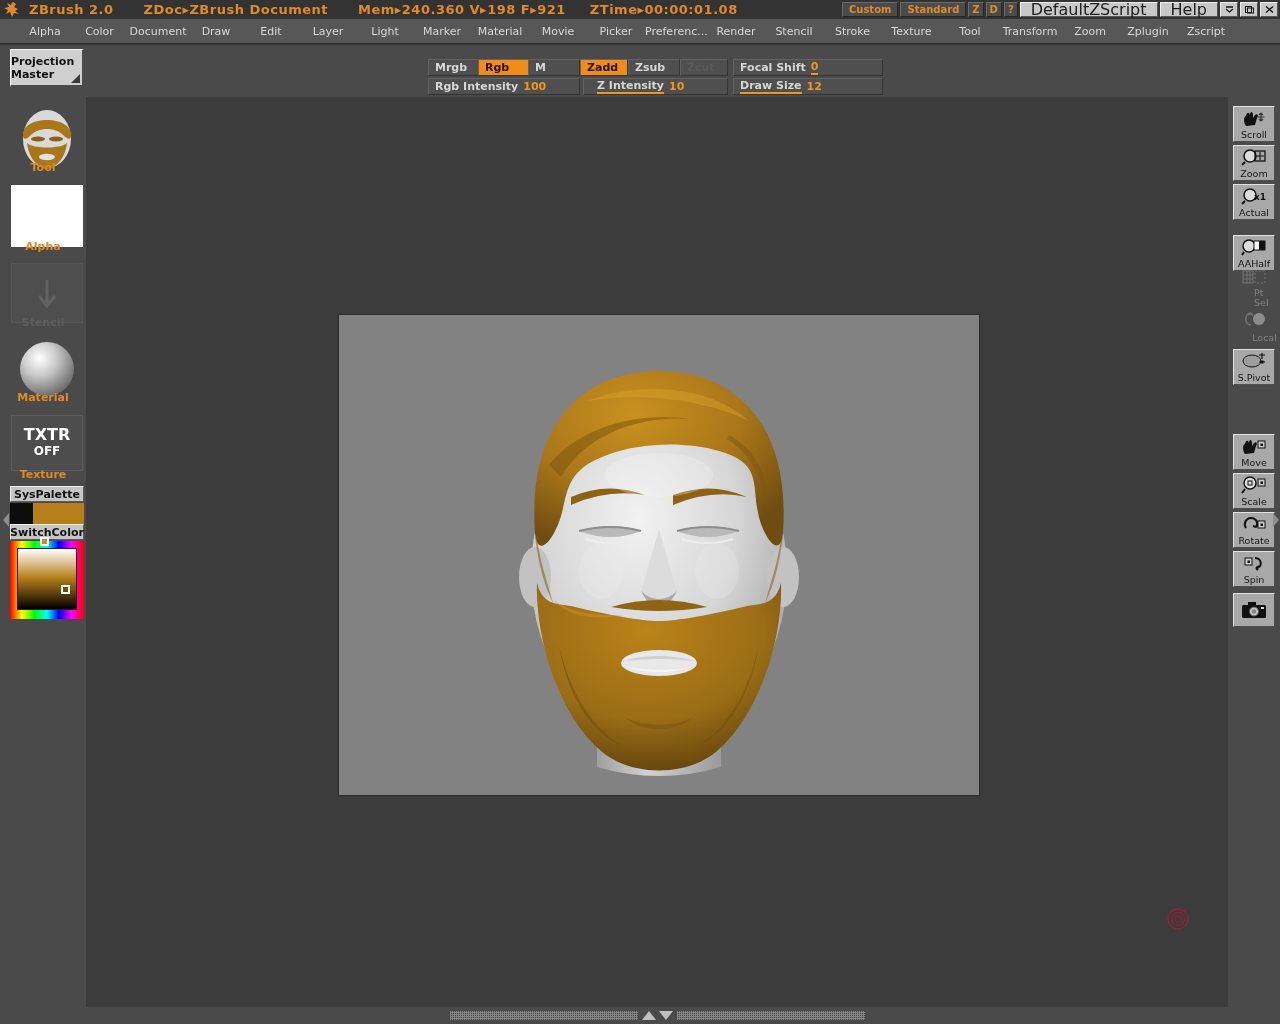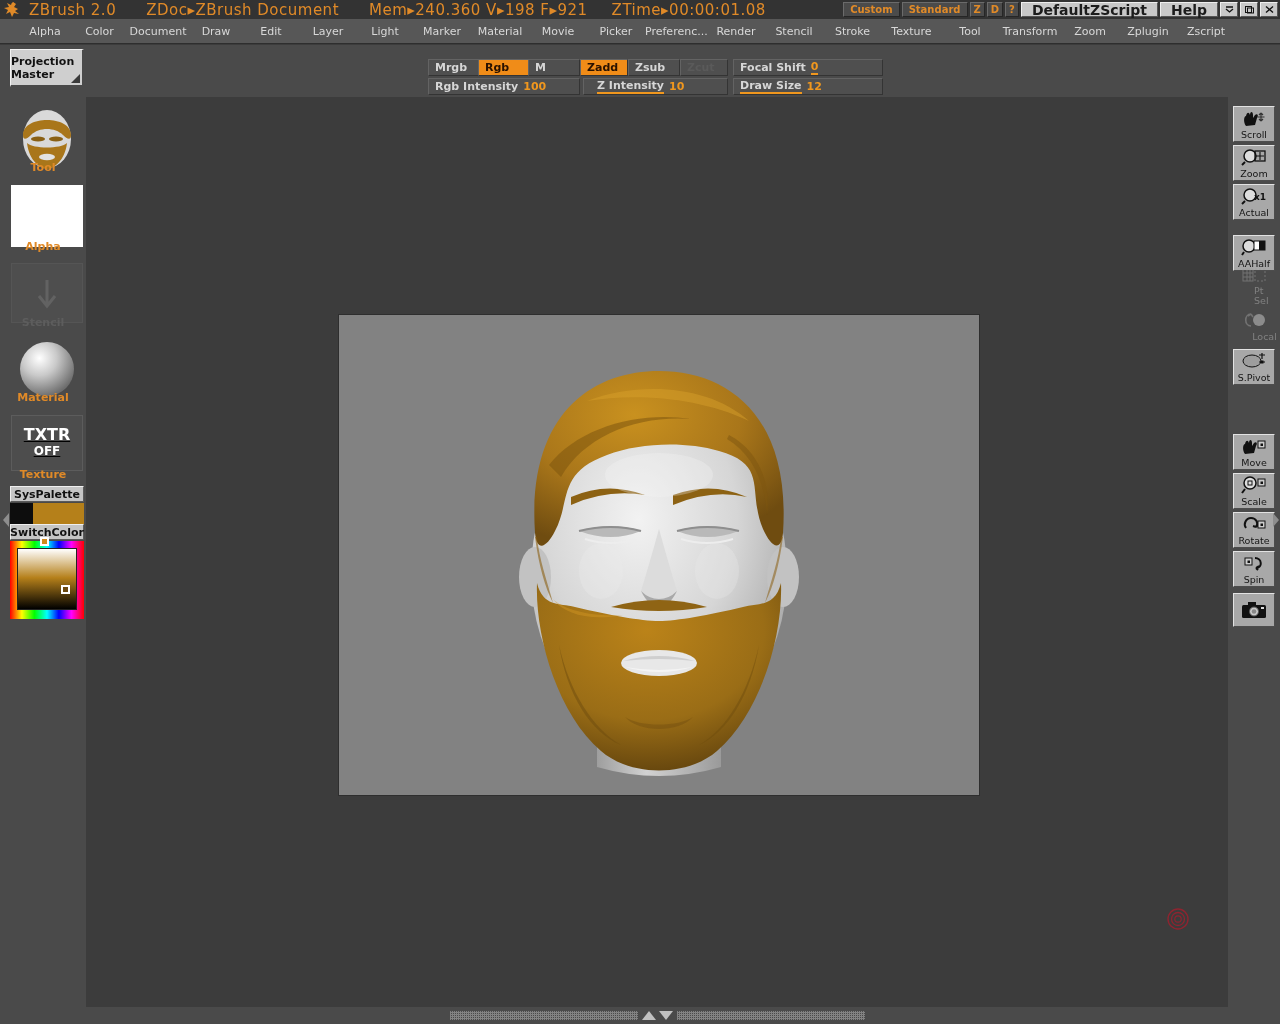--- a/index.html
+++ b/index.html
@@ -14,39 +14,39 @@
   
   .titlebar {
     position: absolute; left: 0; top: 0; width: 1280px; height: 19px;
     background: #333333; display: flex; align-items: center;
   }
   .zlogo {
     width: 22px; height: 17px; margin-left: 2px; position: relative; flex: none;
   }
   .zlogo svg { display:block; }
   .title-text {
-    color: #e08a28; font-size: 15px; font-weight: normal; letter-spacing: .5px;
+    color: #e08a28; font-size: 13px; font-weight: bold; letter-spacing: .5px;
     white-space: nowrap; font-family: "DejaVu Sans", sans-serif;
   }
   .title-app { margin-left: 5px; }
   .title-doc { margin-left: 30px; }
   .title-mem { margin-left: 30px; }
   .title-ztime { margin-left: 24px; }
   .tb-right { position: absolute; right: 2px; top: 2px; display: flex; gap: 2px; align-items: center; }
   .tb-chip {
     height: 15px; background: #4b4b4b; color: #e08a28;
     font-size: 10px; font-weight: bold; padding: 0 6px;
     display: flex; align-items: center; justify-content: center;
     border-top: 1px solid #6b6b6b; border-left: 1px solid #6b6b6b;
     border-right: 1px solid #262626; border-bottom: 1px solid #262626;
   }
   .tb-chip.narrow { padding: 0 3px; }
   .tb-field {
     height: 15px; background: #c8c8c8; color: #1c1c1c;
-    font-size: 14px; font-weight: bold; padding: 0 10px;
+    font-size: 16px; font-weight: normal; padding: 0 10px;
     display: flex; align-items: center; justify-content: center;
     border-top: 1px solid #eee; border-left: 1px solid #eee;
     border-right: 1px solid #555; border-bottom: 1px solid #555;
   }
   .tb-sys {
     width: 18px; height: 15px; background: #c8c8c8; color: #111;
     font-size: 10px; display: flex; align-items: center; justify-content: center;
     border-top: 1px solid #eee; border-left: 1px solid #eee;
     border-right: 1px solid #555; border-bottom: 1px solid #555;
   }
@@ -131,21 +131,21 @@
   
   .rightshelf {
     position: absolute; right: 0; top: 97px; width: 52px; height: 927px;
     background: #4a4a4a;
   }
   .rbtn {
     position: absolute; left: 5px; width: 42px; height: 36px;
     background: #a8a8a8;
     border-top: 1px solid #e2e2e2; border-left: 1px solid #e2e2e2;
     border-right: 1px solid #4d4d4d; border-bottom: 1px solid #4d4d4d;
-    display: flex; flex-direction: column; align-items: center; justify-content: center;
+    display: flex; flex-direction: column; align-items: center; justify-content: space-between;
   }
   .rbtn.flat { background: transparent; border: none; }
   .rbtn .rlabel { font-size: 9.5px; color: #151515; line-height: 10px; padding-bottom: 1px; }
   .rbtn.flat .rlabel { color: #818181; margin-left: 21px; }
   .rbtn .ricon { height: 22px; display: flex; align-items: center; justify-content: center; }
   .rightarrow {
     position: absolute; right: 0px; width: 10px; height: 26px;
     display: flex; align-items: center; justify-content: center;
   }
 
@@ -388,21 +388,21 @@
           <stop offset="0%" stop-color="#ffffff"></stop>
               <stop offset="45%" stop-color="#c9c9c9"></stop>
           <stop offset="100%" stop-color="#6d6d6d"></stop>
             </radialGradient>
           </defs>
         <circle cx="36" cy="29" r="27" fill="url(#msph)"></circle>
       </svg>
     </div>
     <div class="shelf-label" style="position:absolute;top:296px">Material</div>
 
-    <div class="swatch-box" style="top:318px; height:56px; background:#4d4d4d; border:1px solid #5c5c5c; display:flex; flex-direction:column; align-items:center; justify-content:center;text-decoration:underline;">
+    <div class="swatch-box" style="top:318px; height:56px; background:#4d4d4d; border:1px solid #5c5c5c; display:flex; flex-direction:column; align-items:center; justify-content:center;">
       <span style="color:#fff;font-size:16px;font-weight:bold;line-height:17px">TXTR</span>
       <span style="color:#fff;font-size:12px;font-weight:bold;line-height:17px">OFF</span>
     </div>
     <div class="shelf-label" style="position:absolute;top:373px">Texture</div>
 
     <div class="palbtn" style="top:389px">SysPalette</div>
 
     <div style="position:absolute;left:10px;top:406px;width:74px;height:21px;display:flex">
       <div style="width:23px;height:21px;background:#0d0d0d"></div>
       <div style="width:51px;height:21px;background:#b5801a"></div>

